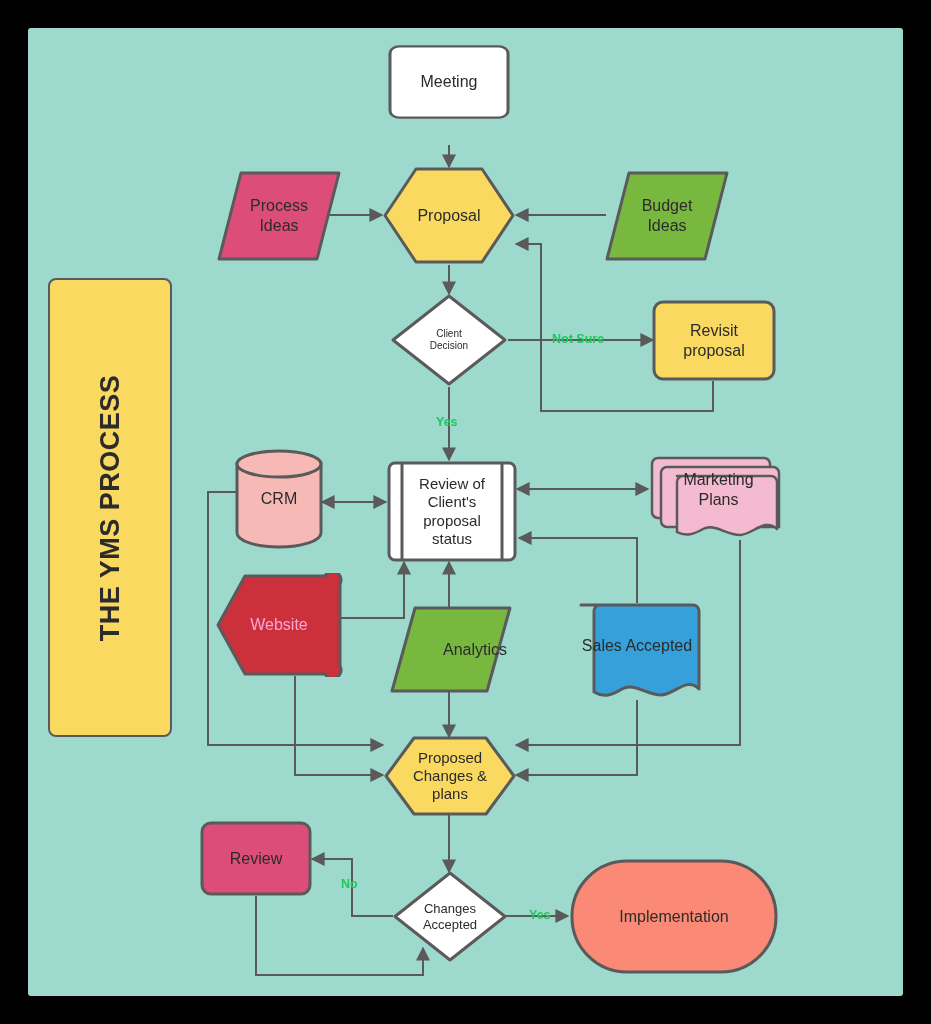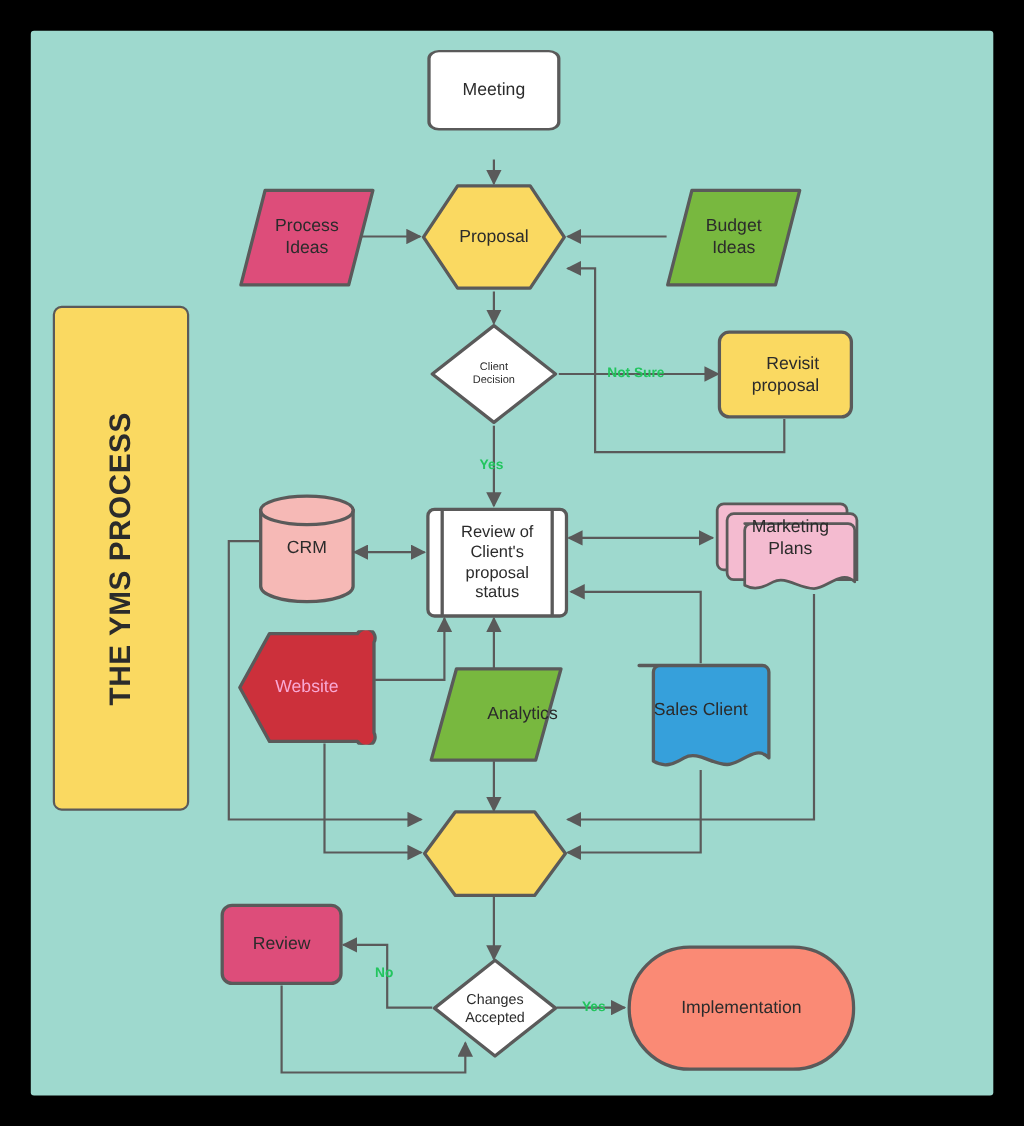--- a/index.html
+++ b/index.html
@@ -113,21 +113,21 @@
   </div>
 
   <div class="node" style="left:390px;top:293px;width:118px;height:94px;">
     <svg class="shape" viewBox="0 0 118 94" preserveAspectRatio="none">
       <path d="M59,3 L115,47 L59,91 L3,47 Z" fill="#FFFFFF" stroke="#5a5a5a" stroke-width="3" stroke-linejoin="round"></path>
     </svg>
     <span style="white-space:pre-line;font-size:10px">Client
 Decision</span>
   </div>
 
-  <div class="node" style="left:652px;top:300px;width:124px;height:81px;text-align:right;">
+  <div class="node" style="left:652px;top:300px;width:124px;height:81px;">
     <svg class="shape" viewBox="0 0 124 81" preserveAspectRatio="none">
       <rect x="2" y="2" width="120" height="77" rx="9" ry="9" fill="#FAD961" stroke="#5a5a5a" stroke-width="3"></rect>
     </svg>
     <span style="white-space:pre-line">Revisit
 proposal</span>
   </div>
 
   <div class="node" style="left:234px;top:448px;width:90px;height:101px;">
     <svg class="shape" viewBox="0 0 90 101" preserveAspectRatio="none">
       <path d="M3,16 L3,85 A42,14 0 0 0 87,85 L87,16 Z" fill="#F6B9B6" stroke="#5a5a5a" stroke-width="3"></path>
@@ -169,27 +169,30 @@
     <svg class="shape" viewBox="0 0 124 89" preserveAspectRatio="none">
       <path d="M26,3 L121,3 L98,86 L3,86 Z" fill="#78B83F" stroke="#5a5a5a" stroke-width="3" stroke-linejoin="round"></path>
     </svg>
     <span>Analytics</span>
   </div>
 
   <div class="node" style="left:572px;top:602px;width:130px;height:98px;">
     <svg class="shape" viewBox="0 0 130 98" preserveAspectRatio="none">
       <path d="M9,3 h112 a6,6 0 0 1 6,6 v78 c-12,-13 -25,6 -38,6 c-14,0 -27,-13 -39,-6 c-10,6 -18,9 -28,3 v-81 a6,6 0 0 1 6,-6 z" fill="#36A0DB" stroke="#5a5a5a" stroke-width="3" stroke-linejoin="round"></path>
     </svg>
-    <span style="margin-top:-10px">Sales Client</span>
+    <span style="margin-top:-10px">Sales Accepted</span>
   </div>
 
   <div class="node" style="left:383px;top:735px;width:134px;height:82px;">
     <svg class="shape" viewBox="0 0 134 82" preserveAspectRatio="none">
       <path d="M31,3 L103,3 L131,41 L103,79 L31,79 L3,41 Z" fill="#FAD961" stroke="#5a5a5a" stroke-width="3" stroke-linejoin="round"></path>
     </svg>
+    <span style="white-space:pre-line;font-size:15px">Proposed
+Changes &amp;
+plans</span>
   </div>
 
   <div class="node" style="left:200px;top:821px;width:112px;height:75px;">
     <svg class="shape" viewBox="0 0 112 75" preserveAspectRatio="none">
       <rect x="2" y="2" width="108" height="71" rx="9" ry="9" fill="#DD4D7A" stroke="#5a5a5a" stroke-width="3"></rect>
     </svg>
     <span>Review</span>
   </div>
 
   <div class="node" style="left:392px;top:870px;width:116px;height:93px;">

